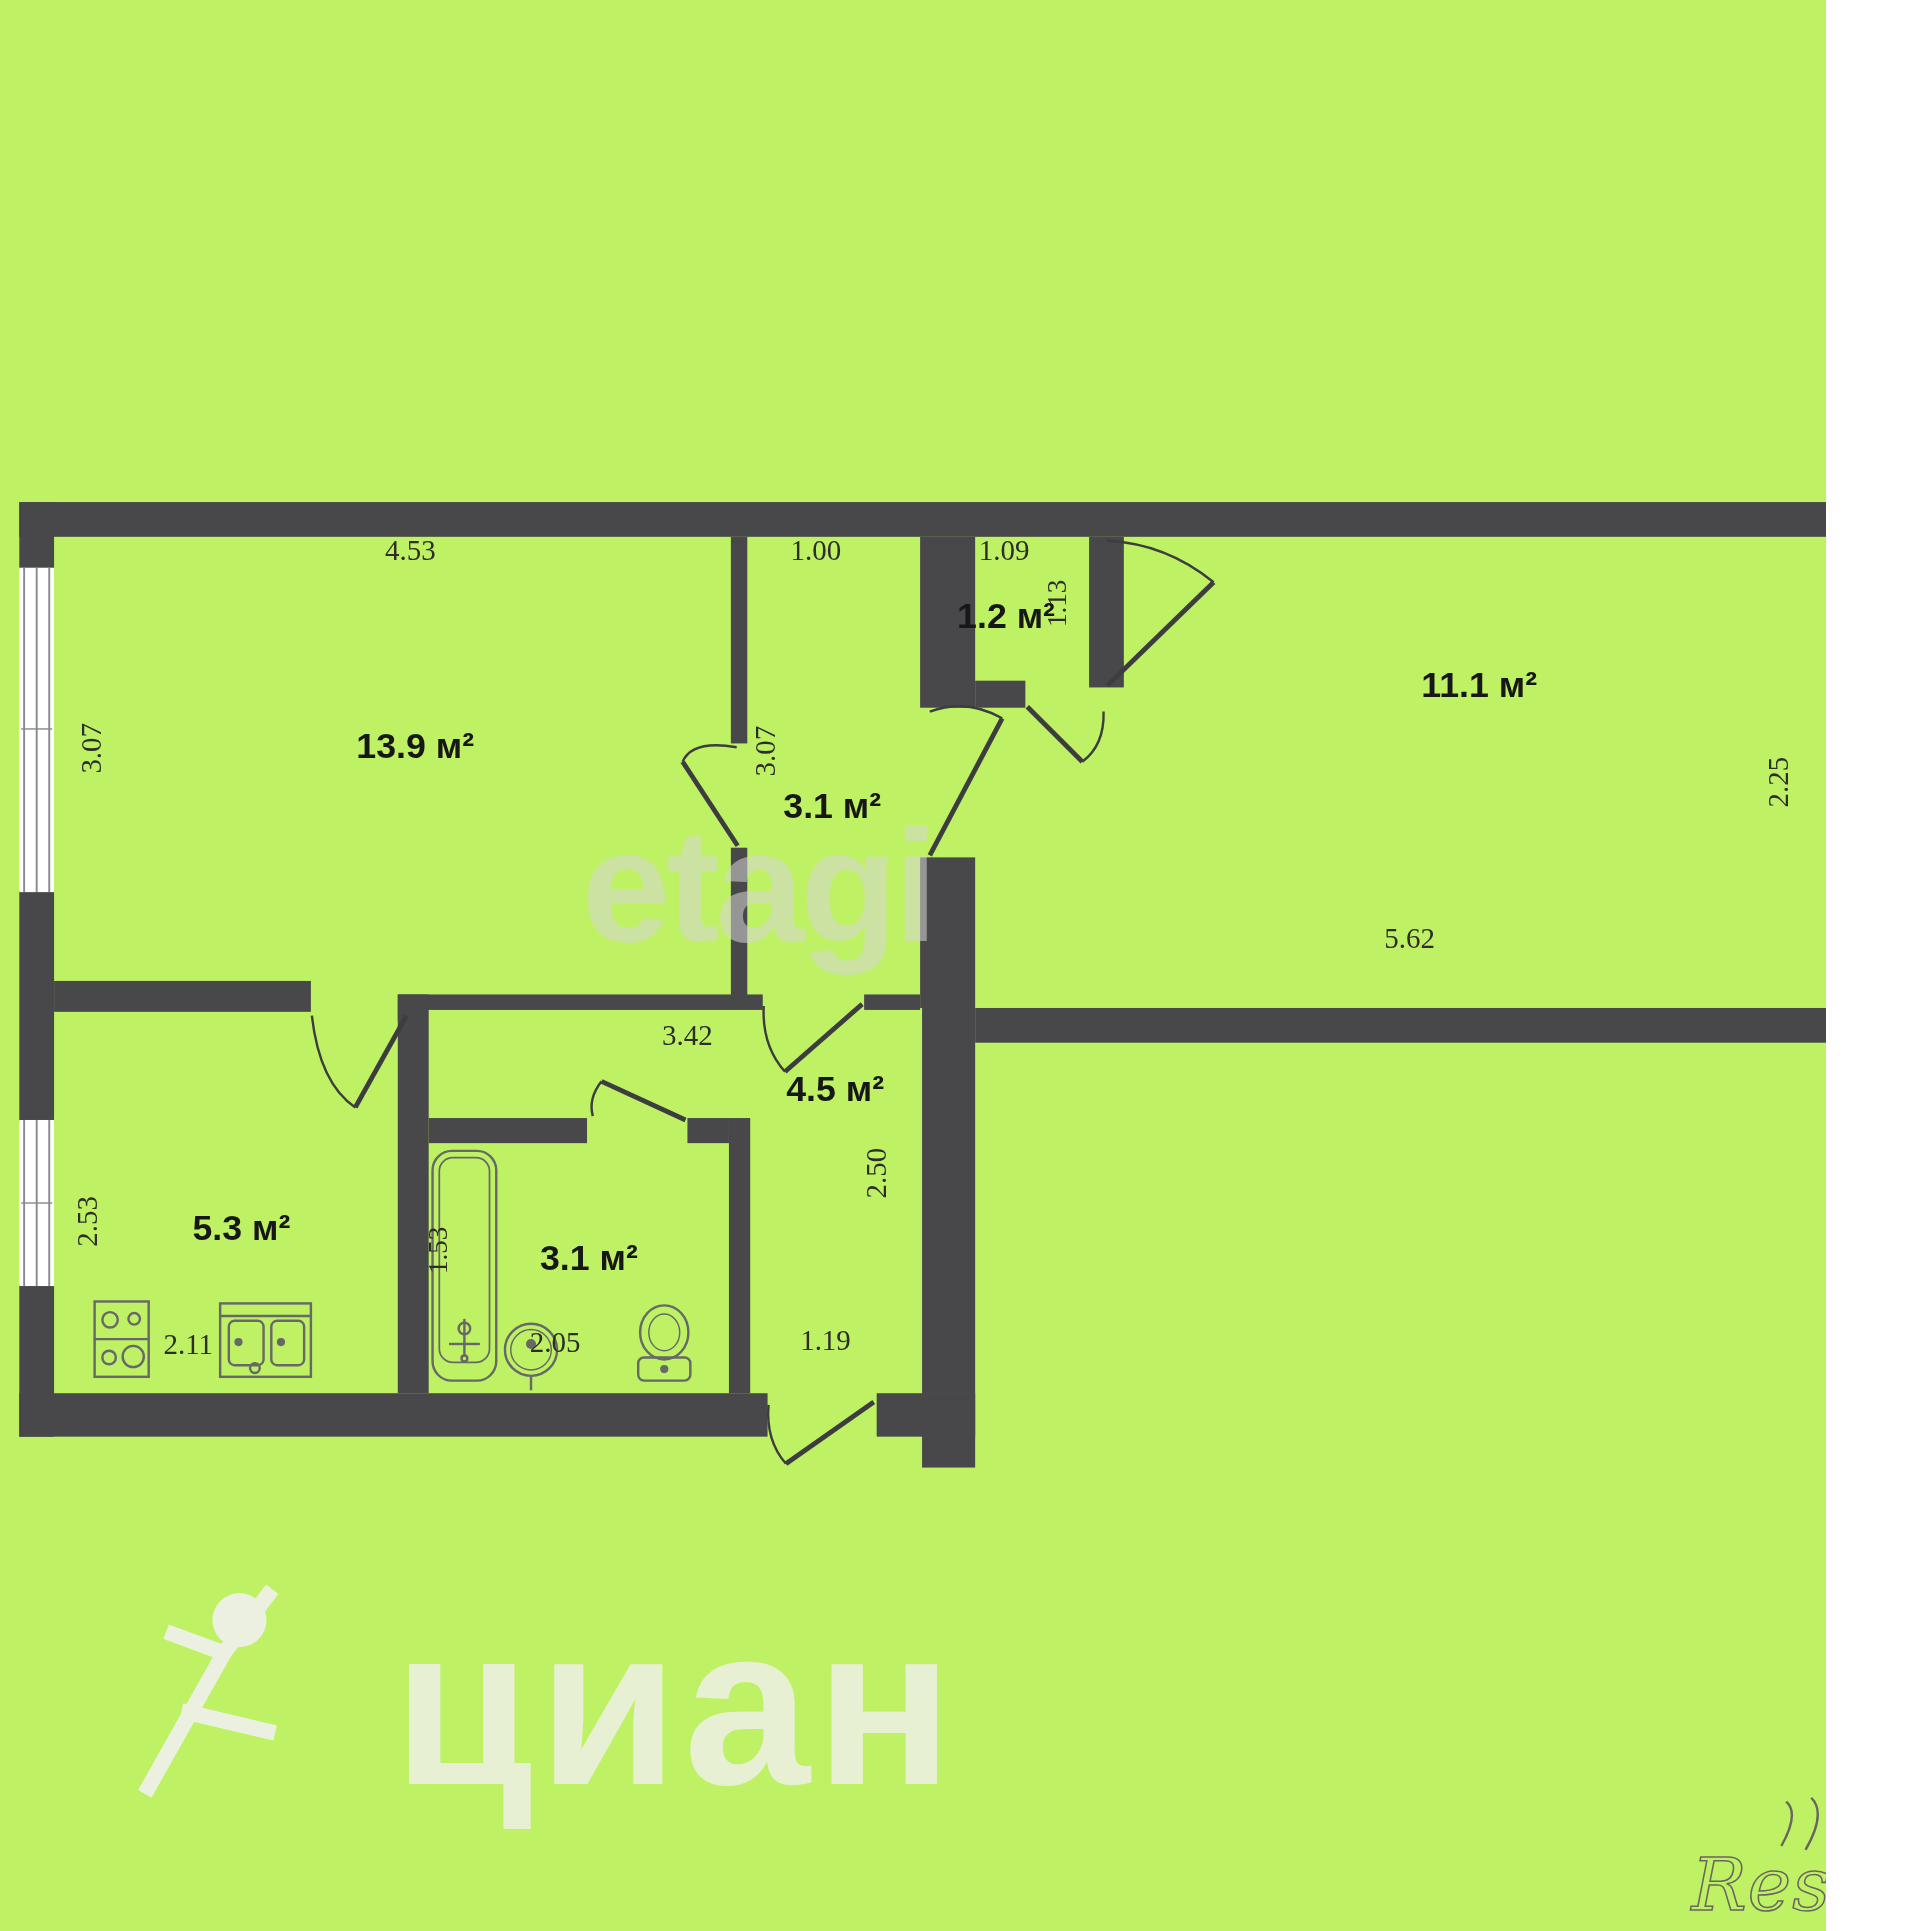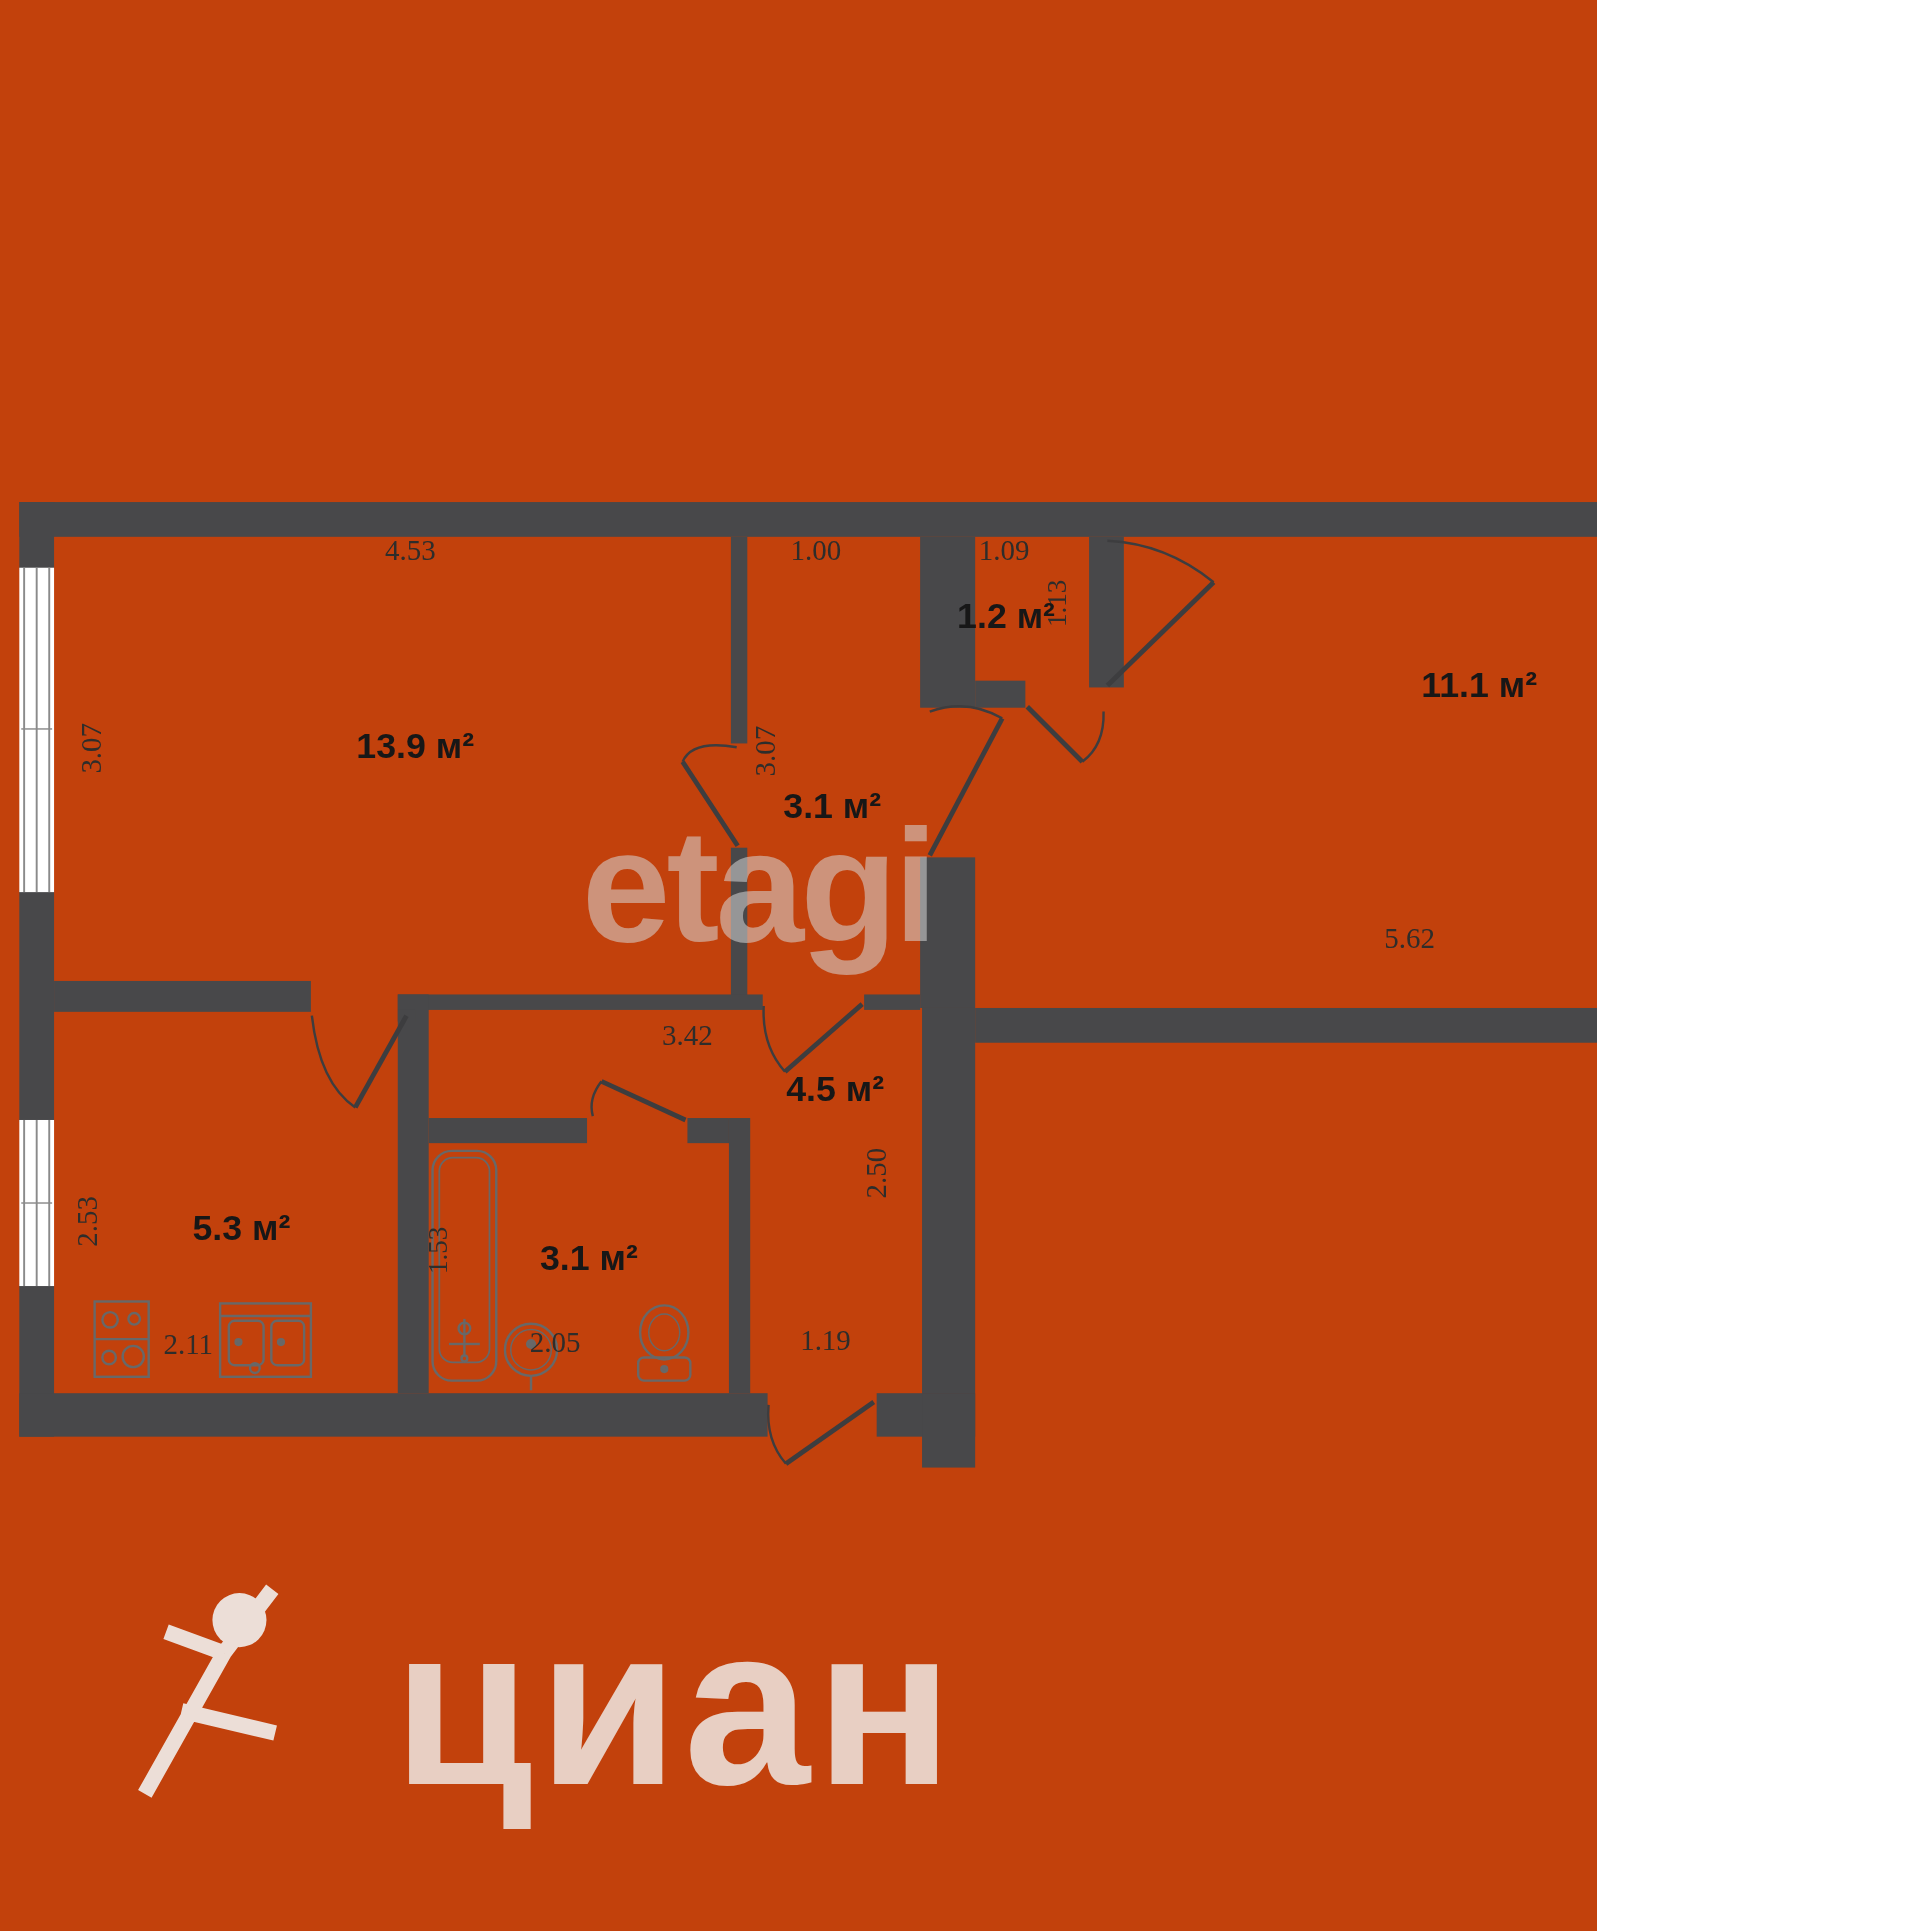--- a/index.html
+++ b/index.html
@@ -1,16 +1,16 @@
 <!DOCTYPE html>
 <html><head>
 <meta charset="utf-8">
 <style>
   html,body{margin:0;padding:0;background:#ffffff;}
-  .stage{position:relative;width:1597px;height:1931px;background:#c2410c;overflow:hidden;
+  .stage{position:relative;width:1826px;height:1931px;background:#bef264;overflow:hidden;
          font-family:"Liberation Sans",sans-serif;text-align:center;}
   svg{position:absolute;left:0;top:0;}
   .dim{font-family:"Liberation Serif",serif;font-size:30px;}
   .dim-s{font-family:"Liberation Serif",serif;font-size:28px;}
   .area{font-family:"Liberation Sans",sans-serif;font-weight:bold;font-size:37px;}
   .wm-center{font-family:"Liberation Sans",sans-serif;font-weight:bold;font-size:165px;
              letter-spacing:-4px;opacity:0.55;}
   .wm-bottom{font-family:"Liberation Sans",sans-serif;font-weight:bold;font-size:235px;
              letter-spacing:6px;opacity:0.9;}
   .logo{font-family:"DejaVu Serif",serif;font-style:italic;font-size:76px;letter-spacing:1px;}

